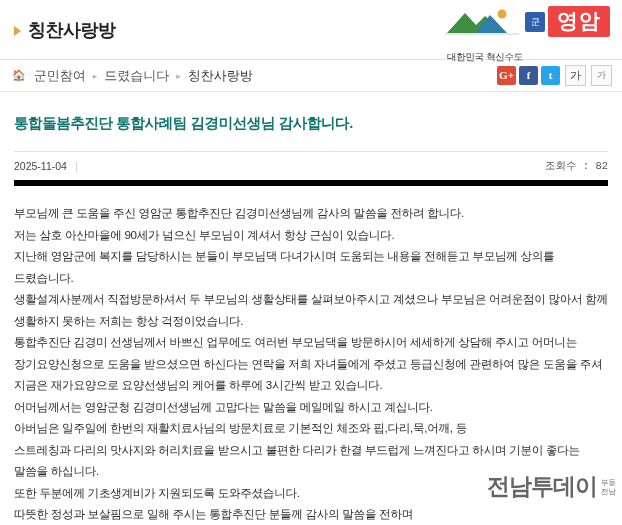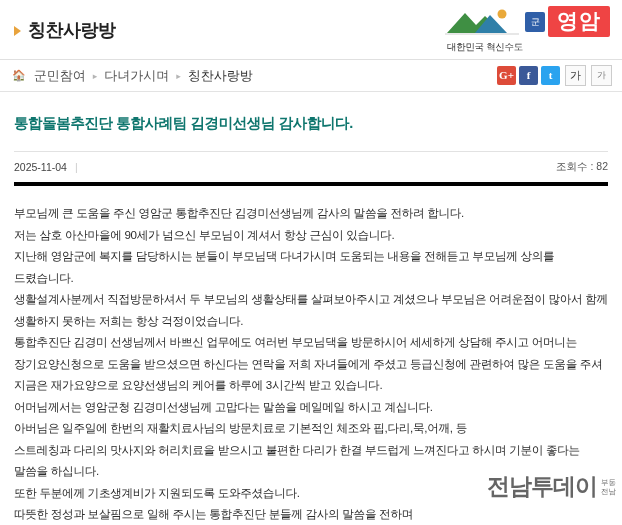--- a/index.html
+++ b/index.html
@@ -63,21 +63,21 @@
     color: #fff;
     font-size: 21px;
     font-weight: bold;
     padding: 1px 9px 2px 9px;
     letter-spacing: 1px;
     border-radius: 2px;
   }
   .brand-sub {
     font-size: 9.5px;
     color: #333;
-    margin-top: 4px;
+    margin-top: 14px;
     letter-spacing: -0.3px;
     width: 100%;
     text-align: left;
     padding-left: 2px;
   }
 
   
   .crumbbar {
     position: relative;
     height: 32px;
@@ -136,29 +136,30 @@
     color: #0f766e;
     padding: 22px 0 18px 0;
     letter-spacing: -0.4px;
     border-bottom: 1px solid #e2e2e2;
   }
   .art-meta {
     position: relative;
     height: 34px;
     display: flex;
     align-items: center;
-    border-bottom: 4px solid #000000;
+    border-bottom: 6px solid #000000;
     font-size: 10.5px;
     color: #555;
   }
   .meta-date { color: #444; }
   .meta-bar { color: #ccc; margin: 0 8px; }
   .meta-views {
     position: absolute; right: 0;
     color: #555;
+    font-family: Liberation Mono, monospace;
   }
 
   .body-text {
     padding-top: 16px;
     font-size: 11.6px;
     line-height: 21.5px;
     color: #2b2b2b;
     letter-spacing: -0.3px;
     white-space: pre-wrap;
     word-break: keep-all;
@@ -216,21 +217,21 @@
         </span>
       </div>
       <div class="brand-sub">대한민국 혁신수도</div>
     </div>
   </div>
 
   <div class="crumbbar">
     <span class="home-icon">🏠</span>
     <span class="crumb">군민참여</span>
     <span class="crumb-sep">▸</span>
-    <span class="crumb">다녀가시며</span>
+    <span class="crumb">드렸습니다</span>
     <span class="crumb-sep">▸</span>
     <span class="crumb current">칭찬사랑방</span>
 
     <div class="crumb-right">
       <span class="sns g">G+</span>
       <span class="sns f">f</span>
       <span class="sns t">t</span>
       <span class="fontbtn">가</span>
       <span class="fontbtn small">가</span>
     </div>

